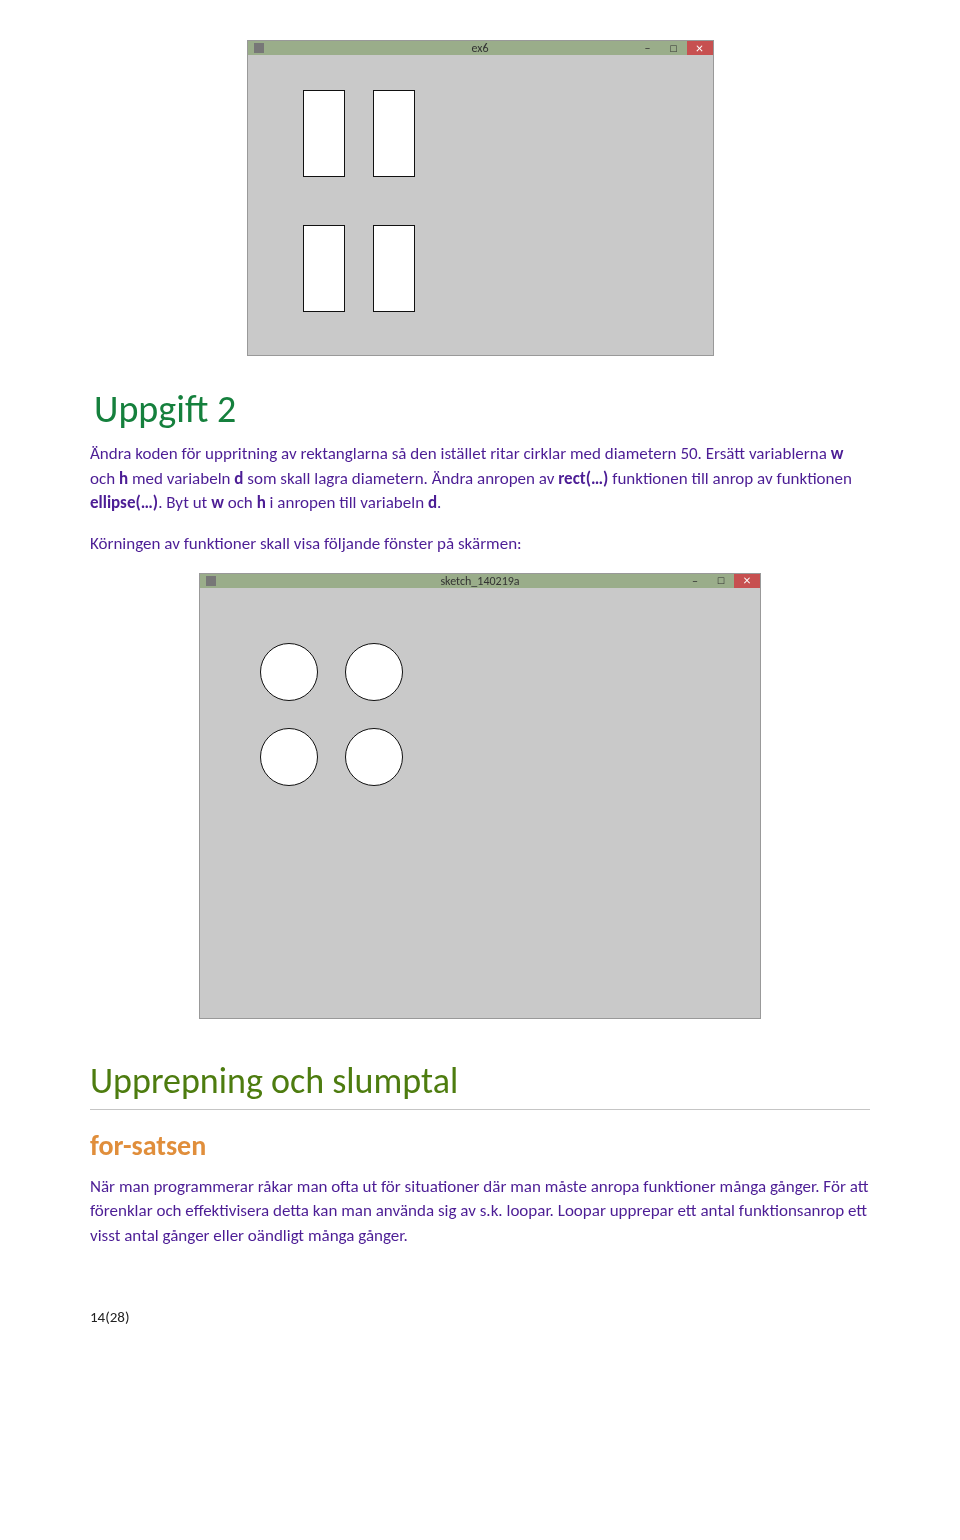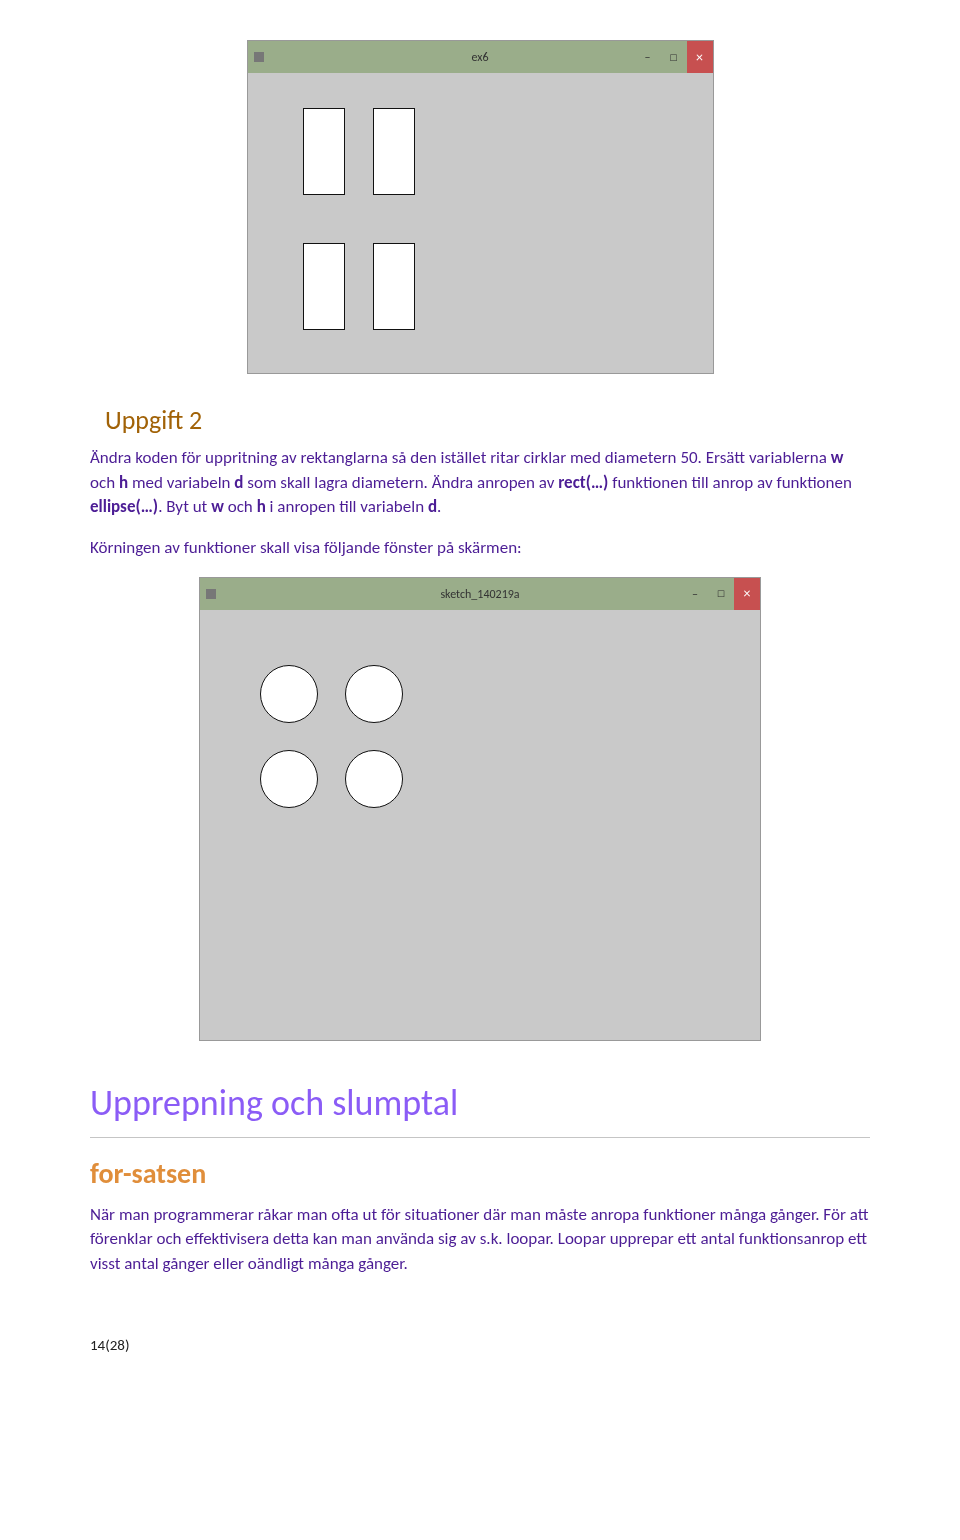--- a/index.html
+++ b/index.html
@@ -12,21 +12,21 @@
     }
     .page {
       padding: 40px 90px 20px 90px;
     }
     .win {
       border: 1px solid #999;
       background: #c9c9c9;
       margin: 0 auto 30px auto;
     }
     .win-titlebar {
-      height: 32px;
+      height: 14px;
       background: #9aad8a;
       display: flex;
       align-items: center;
       position: relative;
     }
     .win-icon {
       width: 10px;
       height: 10px;
       background: #777;
       margin-left: 6px;
@@ -79,31 +79,31 @@
     .win2 .win-canvas { height: 430px; }
     .circle-shape {
       position: absolute;
       background: #fff;
       border: 1px solid #111;
       border-radius: 50%;
       width: 56px;
       height: 56px;
     }
     h1.orange {
-      color: #a16207;
+      color: #15803d;
       font-weight: 400;
-      font-size: 26px;
-      margin: 0 0 10px 15px;
+      font-size: 38px;
+      margin: 0 0 10px 4px;
     }
     h1.big {
-      color: #8b5cf6;
+      color: #4d7c0f;
       font-weight: 400;
       font-size: 36px;
       margin: 40px 0 0 0;
-      padding-bottom: 12px;
+      padding-bottom: 6px;
       border-bottom: 1px solid #c5c5c5;
     }
     h2.orange {
       color: #e08e3b;
       font-weight: 700;
       font-size: 28px;
       margin: 18px 0 12px 0;
     }
     p.body {
       font-size: 17px;

